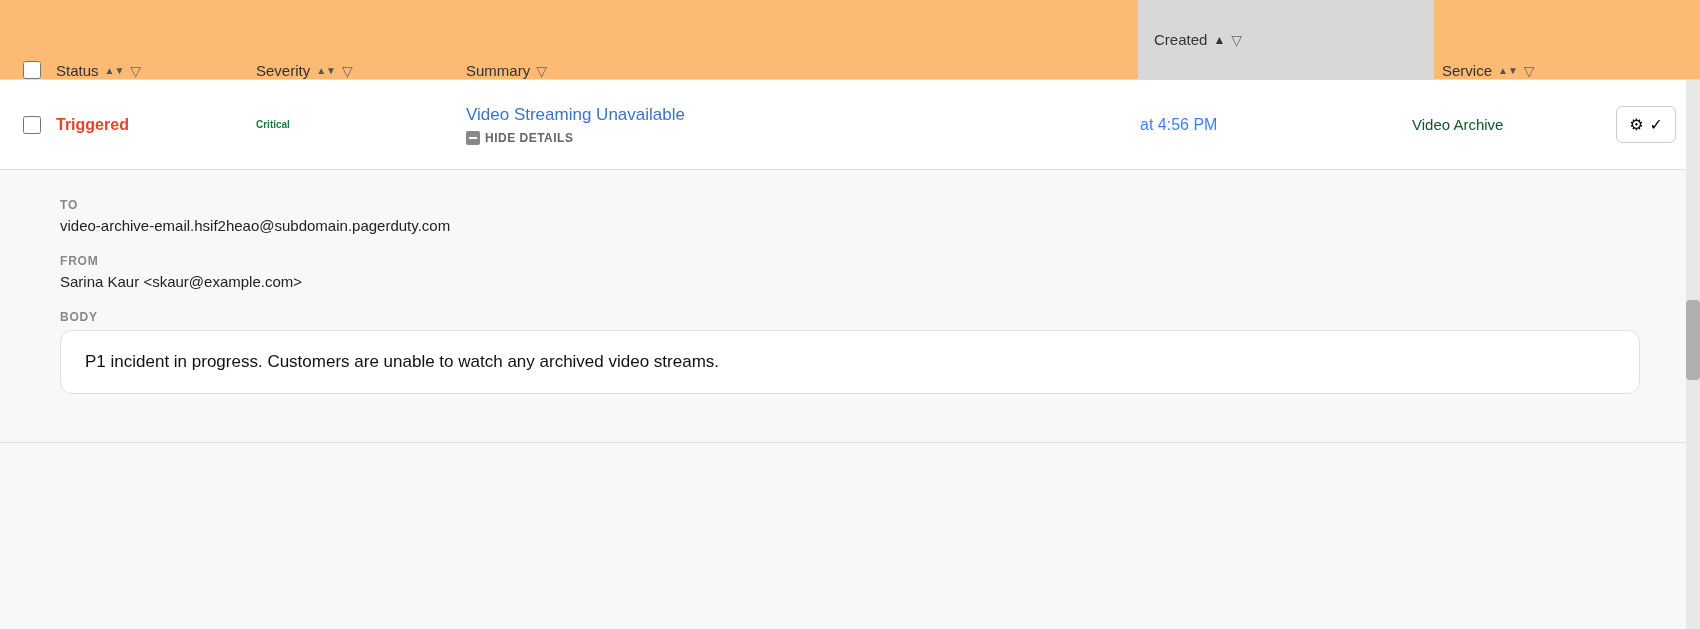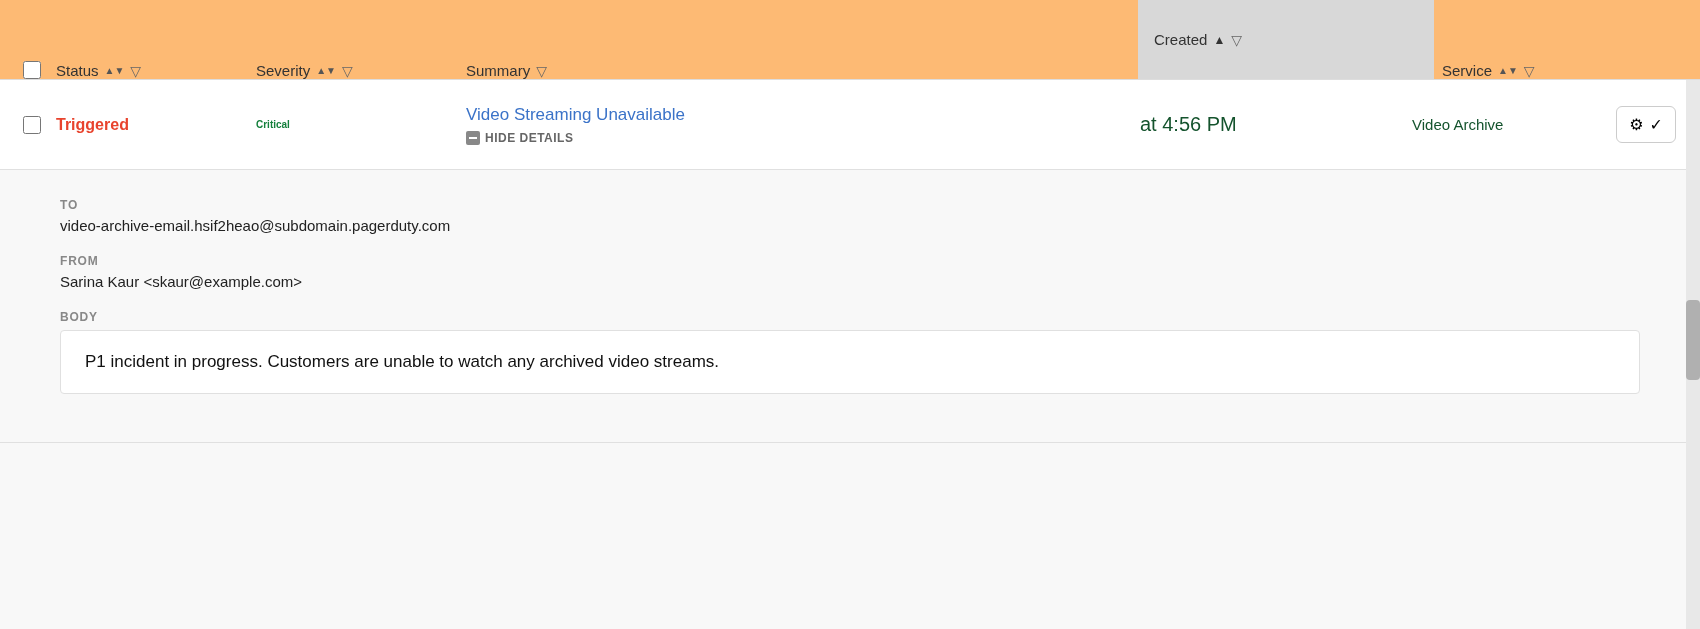--- a/index.html
+++ b/index.html
@@ -158,22 +158,22 @@
       content: '';
       width: 8px;
       height: 2px;
       background: #fff;
       display: block;
     }
 
     .row-created {
       width: 280px;
       padding: 0 16px;
-      font-size: 20px;
-      color: #14532d;
+      font-size: 16px;
+      color: #3b82f6;
     }
 
     .row-service {
       width: 200px;
       padding: 0 8px;
     }
 
     .service-link {
       color: #14532d;
       font-size: 15px;
@@ -232,21 +232,21 @@
     }
 
     .detail-field-value {
       font-size: 15px;
       color: #222;
     }
 
     .body-content {
       background: #fff;
       border: 1px solid #e0e0e0;
-      border-radius: 4px;
+      border-radius: 12px;
       padding: 18px 24px;
       margin-top: 6px;
       font-size: 17px;
       color: #111;
       font-weight: 400;
       line-height: 1.5;
     }
 
     
     .scrollbar-area {

